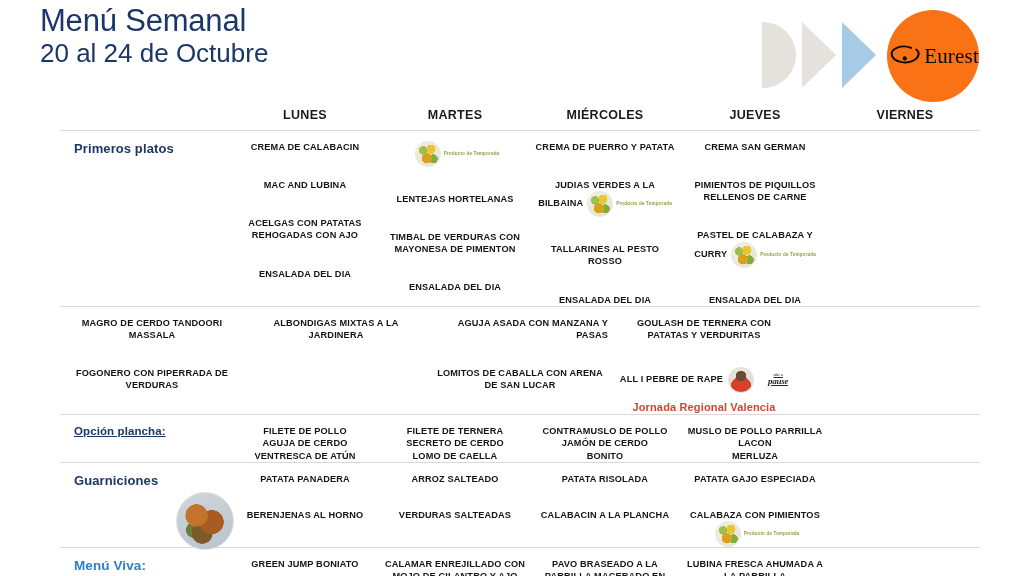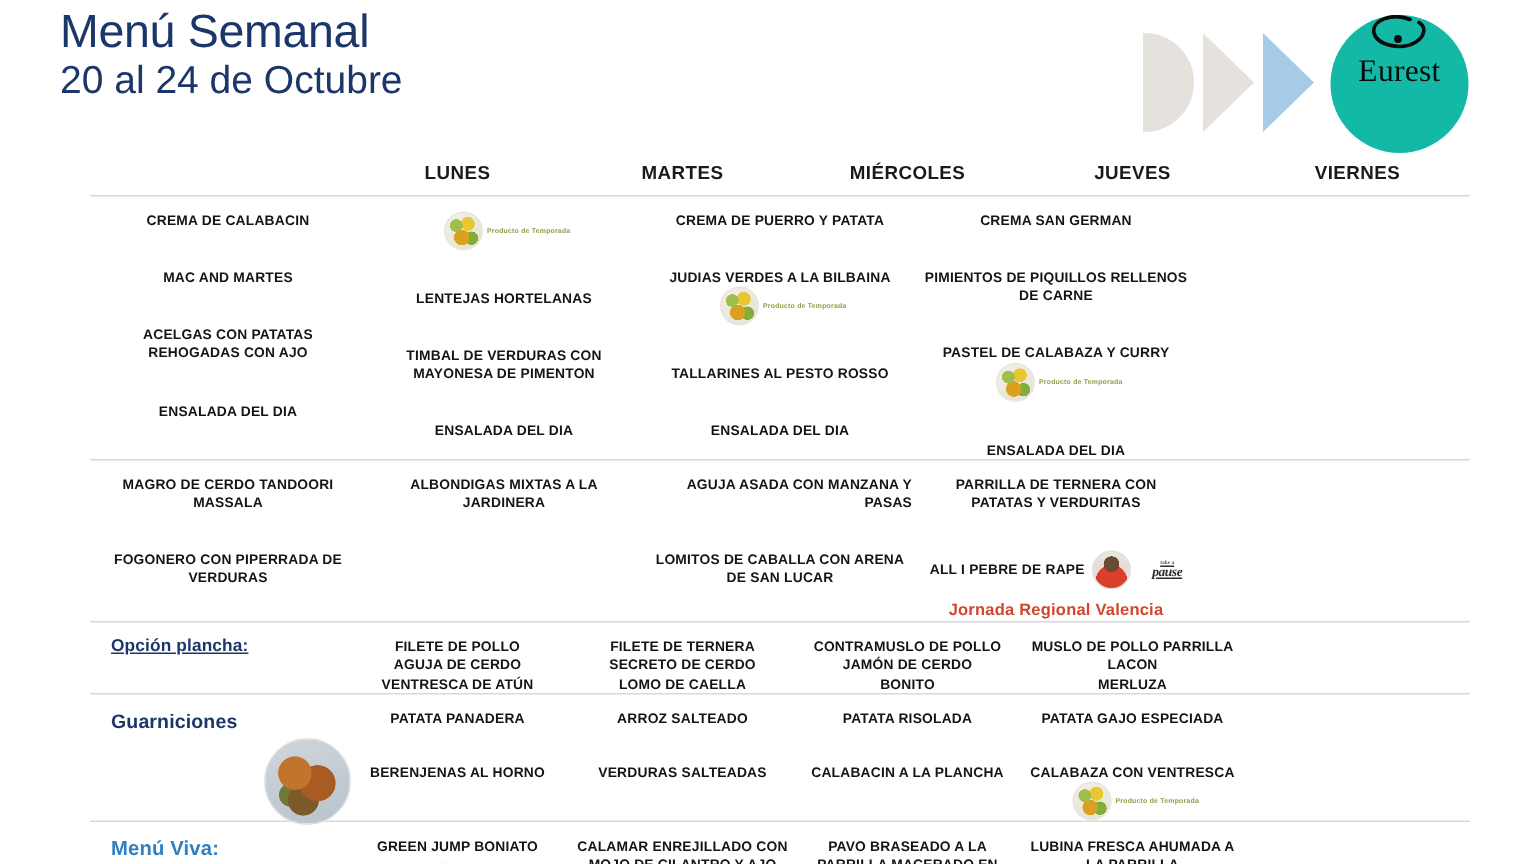--- a/index.html
+++ b/index.html
@@ -38,22 +38,22 @@
   }
   .chev-tri2 {
     left: 88px; width: 0; height: 0;
     border-top: 33px solid transparent;
     border-bottom: 33px solid transparent;
     border-left: 34px solid #a6cbe6;
   }
   .eurest-circle {
     position: absolute; left: 133px; top: 2px;
     width: 92px; height: 92px; border-radius: 50%;
-    background: #14b8a6;
-    display: flex; flex-direction: column;
+    background: #f97316;
+    display: flex; flex-direction: row;
     align-items: center; 
   }
   .eurest-swoosh { width: 46px; height: 26px; margin-bottom: 1px; }
   .eurest-word {
     font-family: "Liberation Serif", serif;
     font-size: 21px; color: #0a0a0a; letter-spacing: .2px; line-height: 1;
   }
 
   
   .daysrow {
@@ -195,24 +195,27 @@
     <div class="day-head">LUNES</div>
     <div class="day-head">MARTES</div>
     <div class="day-head">MIÉRCOLES</div>
     <div class="day-head">JUEVES</div>
     <div class="day-head">VIERNES</div>
   </div>
 
   <div class="sections" id="sections-root">
       <div class="hr"></div>
       <div class="section">
+        <div class="label-col">
+          <div class="sec-label">Primeros platos</div>
+        </div>
         <div class="cols">
           <div class="col">
             <div class="dish" style="margin-top: 10px;"><span>CREMA DE CALABACIN</span></div>
-            <div class="dish" style="margin-top: 26px;"><span>MAC AND MARTES</span></div>
+            <div class="dish" style="margin-top: 26px;"><span>MAC AND LUBINA</span></div>
             <div class="dish" style="margin-top: 26px;"><span>ACELGAS CON PATATAS REHOGADAS CON AJO</span></div>
             <div class="dish" style="margin-top: 26px;"><span>ENSALADA DEL DIA</span></div>
           </div>
           <div class="col">
             <div class="dish" style="margin-top: 10px;"><span class="badge-temp">
                 <span class="veg"></span>
                 <span class="txt">Producto de Temporada</span>
               </span></div>
             <div class="dish" style="margin-top: 26px;"><span>LENTEJAS HORTELANAS</span></div>
             <div class="dish" style="margin-top: 26px;"><span>TIMBAL DE VERDURAS CON MAYONESA DE PIMENTON</span></div>
@@ -252,21 +255,21 @@
             <div class="dish" style="margin-top: 26px;"><span>FOGONERO CON PIPERRADA DE VERDURAS</span></div>
           </div>
           <div class="col">
             <div class="dish" style="margin-top: 10px;"><span>ALBONDIGAS MIXTAS A LA JARDINERA</span></div>
           </div>
           <div class="col">
             <div class="dish" style="margin-top: 10px; text-align: right;"><span>AGUJA ASADA CON MANZANA Y PASAS</span></div>
             <div class="dish" style="margin-top: 26px;"><span>LOMITOS DE CABALLA CON ARENA DE SAN LUCAR</span></div>
           </div>
           <div class="col">
-            <div class="dish" style="margin-top: 10px;"><span>PARRILLA DE TERNERA CON PATATAS Y VERDURITAS</span></div>
+            <div class="dish" style="margin-top: 10px;"><span>GOULASH DE TERNERA CON PATATAS Y VERDURITAS</span></div>
             <div class="dish" style="margin-top: 26px;"><span>ALL I PEBRE DE RAPE</span><span class="badge-chef">
                 <span class="face"></span>
                 <span class="word"><span class="top">take a</span>pause</span>
               </span><span class="dish-note">Jornada Regional Valencia</span></div>
           </div>
           <div class="col">
             <div class="dish" style="margin-top: 10px;">&nbsp;</div>
             <div class="dish" style="margin-top: 26px;">&nbsp;</div>
           </div>
         </div>
@@ -307,21 +310,21 @@
           <div class="col">
             <div class="dish" style="margin-top: 10px;"><span>ARROZ SALTEADO</span></div>
             <div class="dish" style="margin-top: 24px;"><span>VERDURAS SALTEADAS</span></div>
           </div>
           <div class="col">
             <div class="dish" style="margin-top: 10px;"><span>PATATA RISOLADA</span></div>
             <div class="dish" style="margin-top: 24px;"><span>CALABACIN A LA PLANCHA</span></div>
           </div>
           <div class="col">
             <div class="dish" style="margin-top: 10px;"><span>PATATA GAJO ESPECIADA</span></div>
-            <div class="dish" style="margin-top: 24px;"><span>CALABAZA CON VENTRESCA</span><span class="badge-temp">
+            <div class="dish" style="margin-top: 24px;"><span>CALABAZA CON PIMIENTOS</span><span class="badge-temp">
                 <span class="veg"></span>
                 <span class="txt">Producto de Temporada</span>
               </span></div>
           </div>
           <div class="col">
             <div class="dish" style="margin-top: 10px;">&nbsp;</div>
             <div class="dish" style="margin-top: 24px;">&nbsp;</div>
           </div>
         </div>
       </div>

